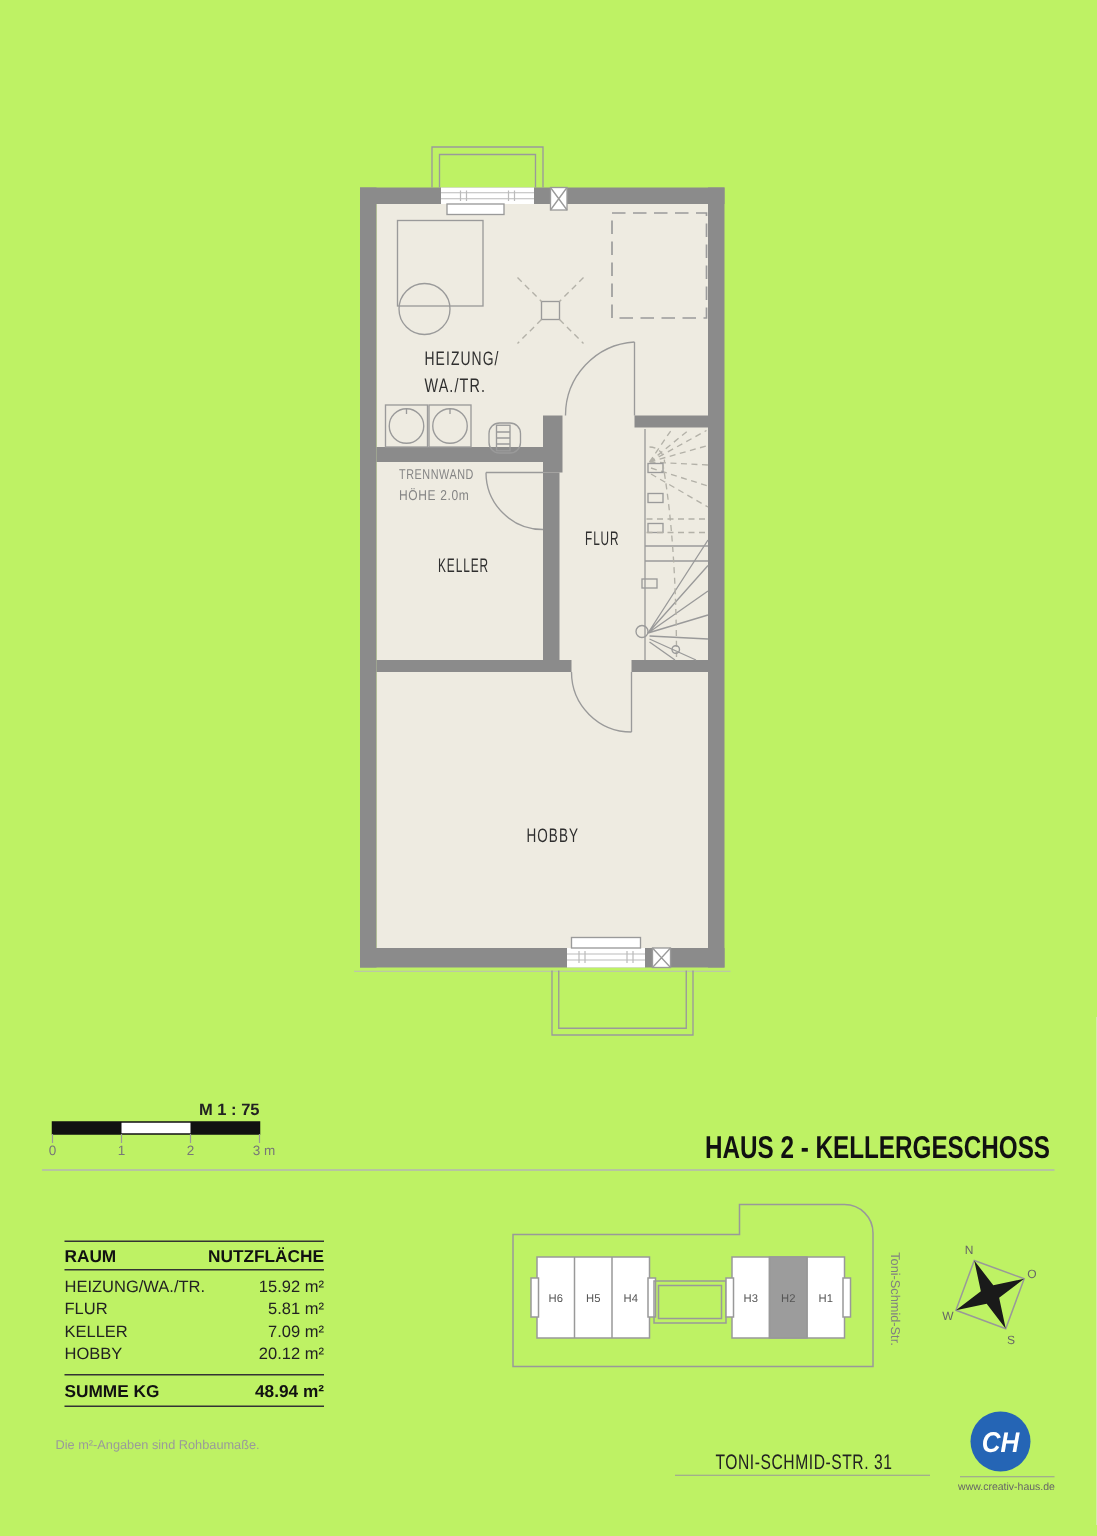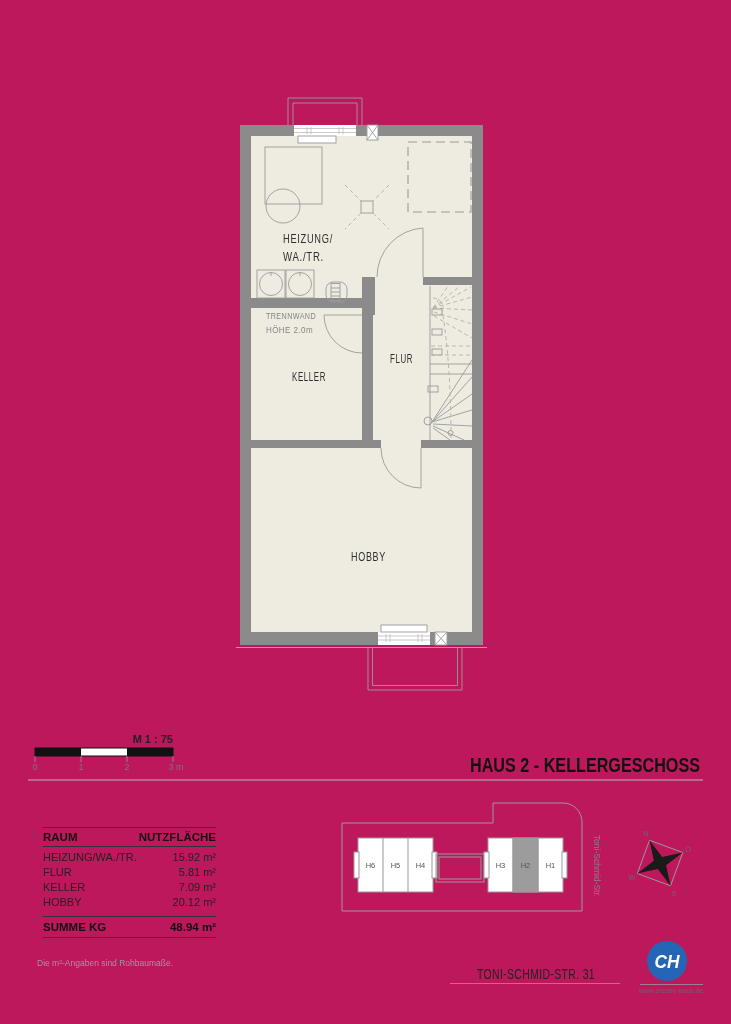--- a/index.html
+++ b/index.html
@@ -1,16 +1,16 @@
 <!DOCTYPE html>
 <html style="--wall: #8b8b8b; --floor: #eeebe1; --line: #9a9a9a; --highlight: #9c9c9c; --logo_blue: #2565b5;"><head>
 <meta charset="utf-8">
 <style>
   html,body{margin:0;padding:0;background:#e8e8e8;}
-  .page{position:relative;width:731px;height:1024px;margin:0 auto;background:#be185d;
+  .page{position:relative;width:731px;height:1024px;margin:0 auto;background:#bef264;
         font-family:"Liberation Sans",sans-serif;}
   svg{display:block;}
 
   
   .wall   {fill:var(--wall,#8b8b8b);}
   .floor  {fill:var(--floor,#eeebe1);}
   .white  {fill:#ffffff;}
   .fx     {stroke:var(--line,#9a9a9a);fill:none;stroke-width:0.9;}
   .fxw    {stroke:var(--line,#9a9a9a);fill:#ffffff;stroke-width:0.9;}
   .fxd2   {stroke:#b3b1a8;fill:none;stroke-width:0.9;stroke-dasharray:4 3;}

